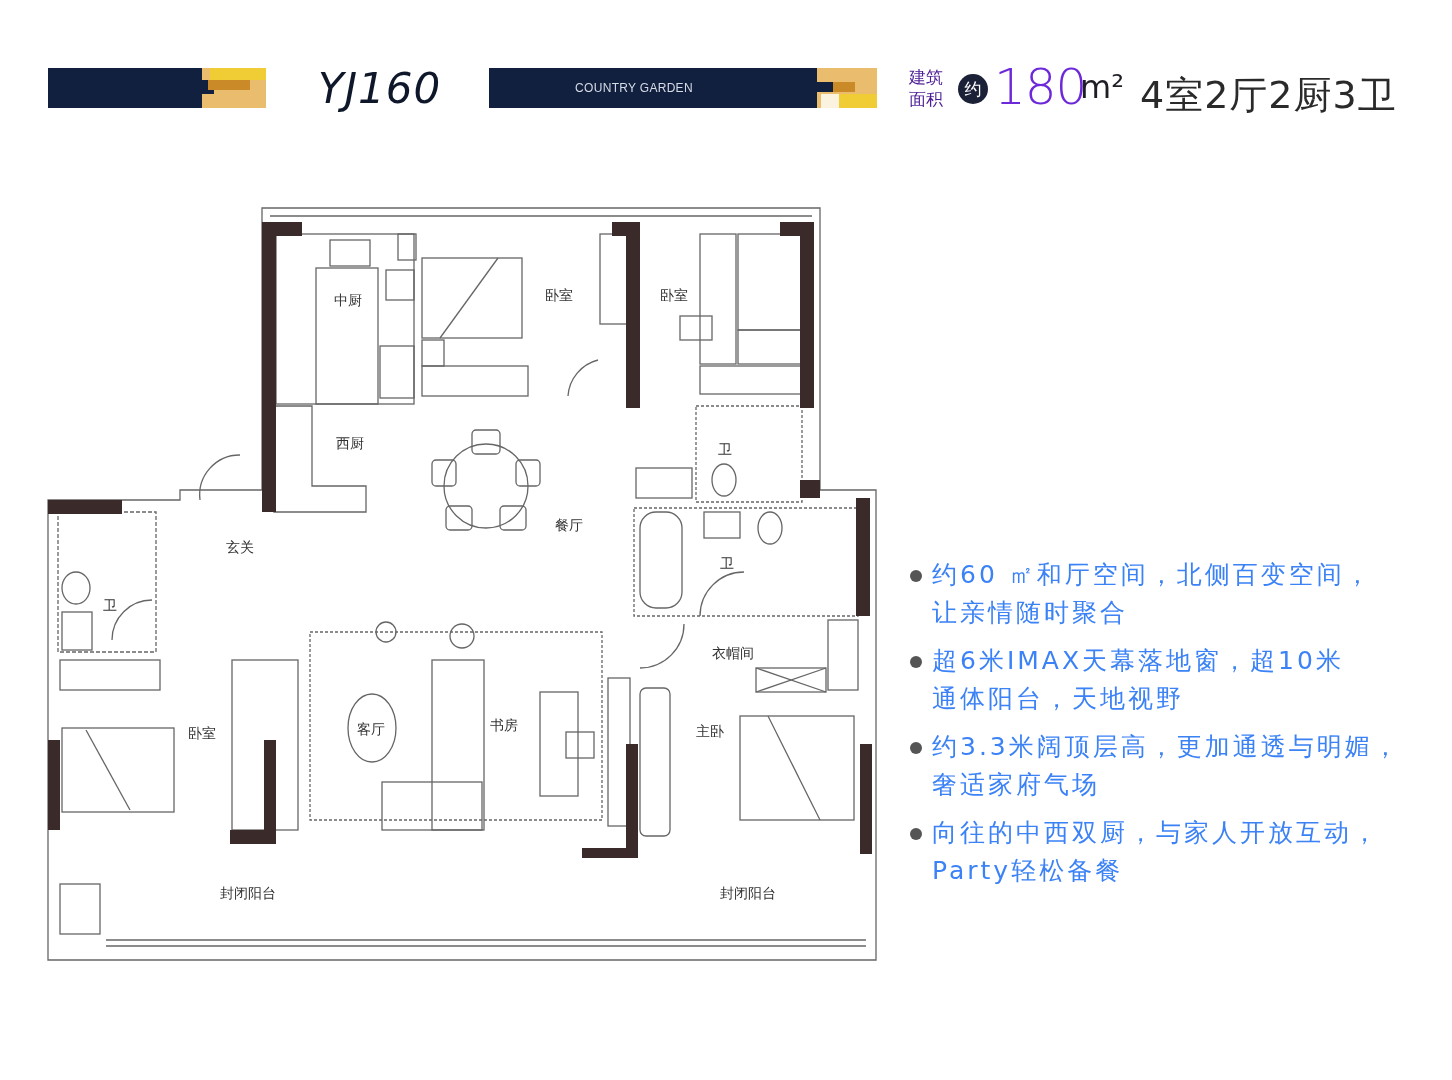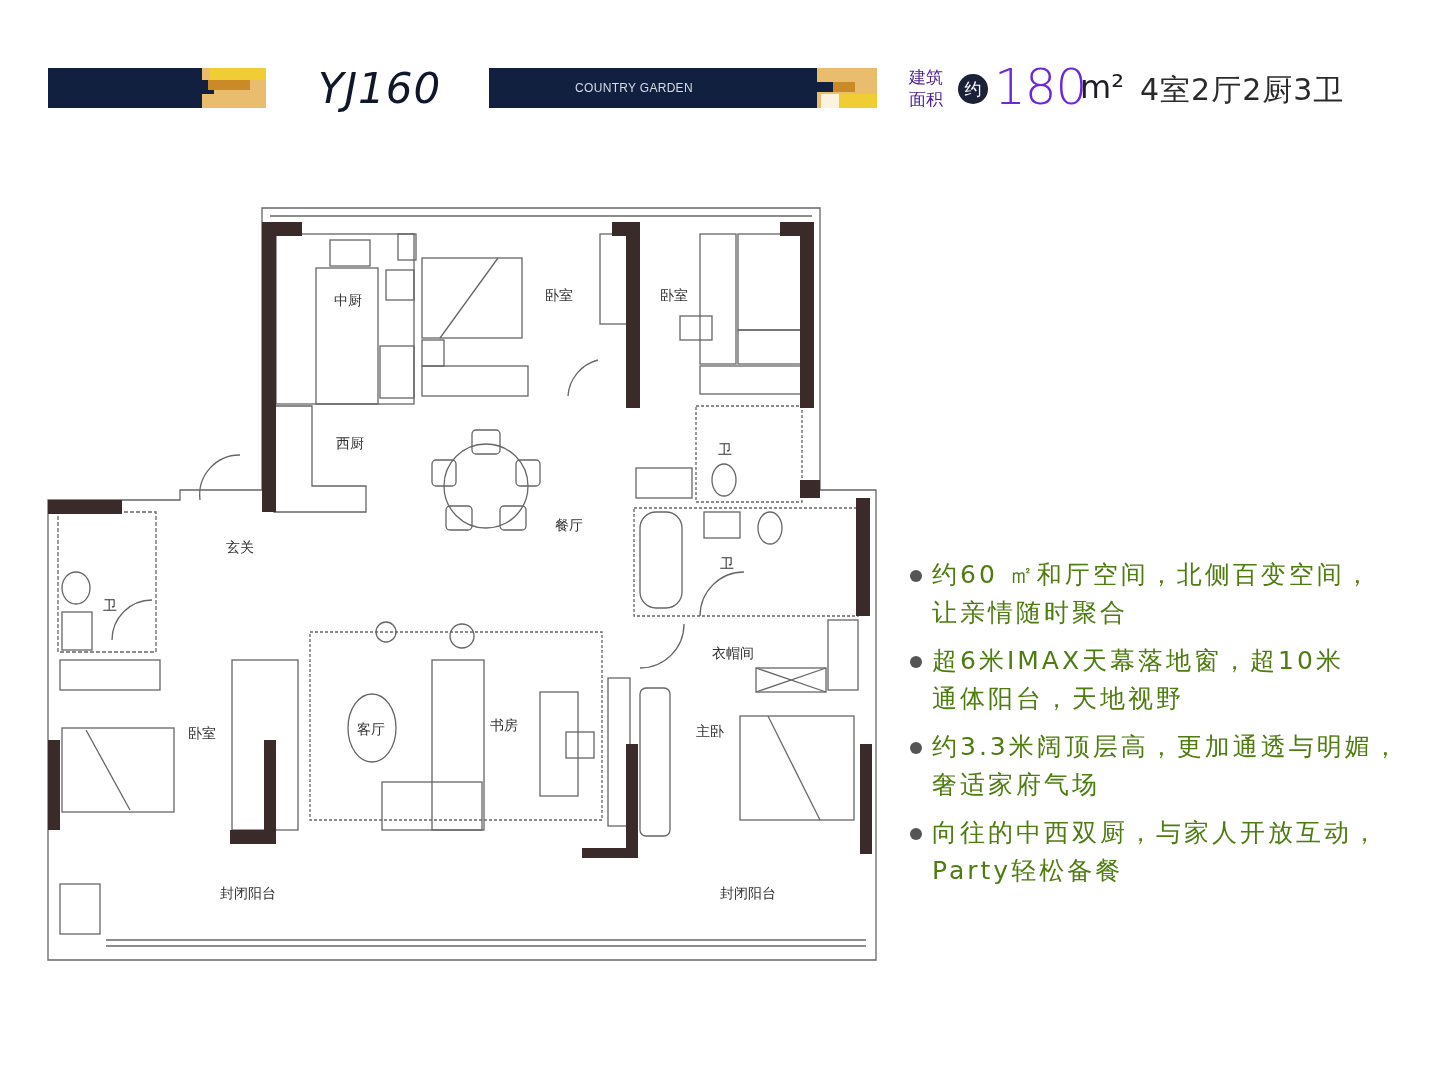--- a/index.html
+++ b/index.html
@@ -22,25 +22,25 @@
   .brand .y2 { position:absolute; left:328px; top:14px; width:16px; height:10px; background:#12203f; }
   .brand .y3 { position:absolute; left:344px; top:14px; width:22px; height:10px; background:#c98a27; }
   .brand .y4 { position:absolute; left:350px; top:26px; width:38px; height:14px; background:#f0cc35; }
   .brand .y5 { position:absolute; left:332px; top:26px; width:18px; height:14px; background:#fbf3df; }
   .area-lbl { position:absolute; left:909px; top:66px; font-size:17px; line-height:22px; color:#4c1d95; }
   .area-badge { position:absolute; left:958px; top:74px; width:30px; height:30px; border-radius:50%;
                 background:#1b2238; color:#fff; font-size:17px; line-height:30px; text-align:center; }
   .area-val { position:absolute; left:994px; top:58px; font-size:50px; color:#6d28d9; font-weight:300;
               font-family:"DejaVu Sans", sans-serif; letter-spacing:-1px; }
   .area-unit { position:absolute; left:1080px; top:68px; font-size:32px; color:#1e1e26; }
-  .layout { position:absolute; left:1140px; top:70px; font-size:30px; color:#2a2a2a; letter-spacing:1px; }
+  .layout { position:absolute; left:1140px; top:70px; font-size:38px; color:#2a2a2a; letter-spacing:1px; }
   .plan { position:absolute; left:0; top:0; }
   .feat { position:absolute; left:908px; top:556px; width:520px; }
   .feat .item { position:relative; padding-left:24px; margin-bottom:10px; font-size:25px; line-height:38px;
-                color:#4d7c0f; letter-spacing:3px; }
+                color:#3b82f6; letter-spacing:3px; }
   .feat .item::before { content:""; position:absolute; left:2px; top:14px; width:12px; height:12px;
                         border-radius:50%; background:#555; }
   .room { font-size:14px; fill:#333; font-family:"DejaVu Sans", sans-serif; }
 </style>
 </head>
 <body>
 
 <div class="hdr-bar logo-left">
   <div class="n"></div>
     <div class="y1"></div>

